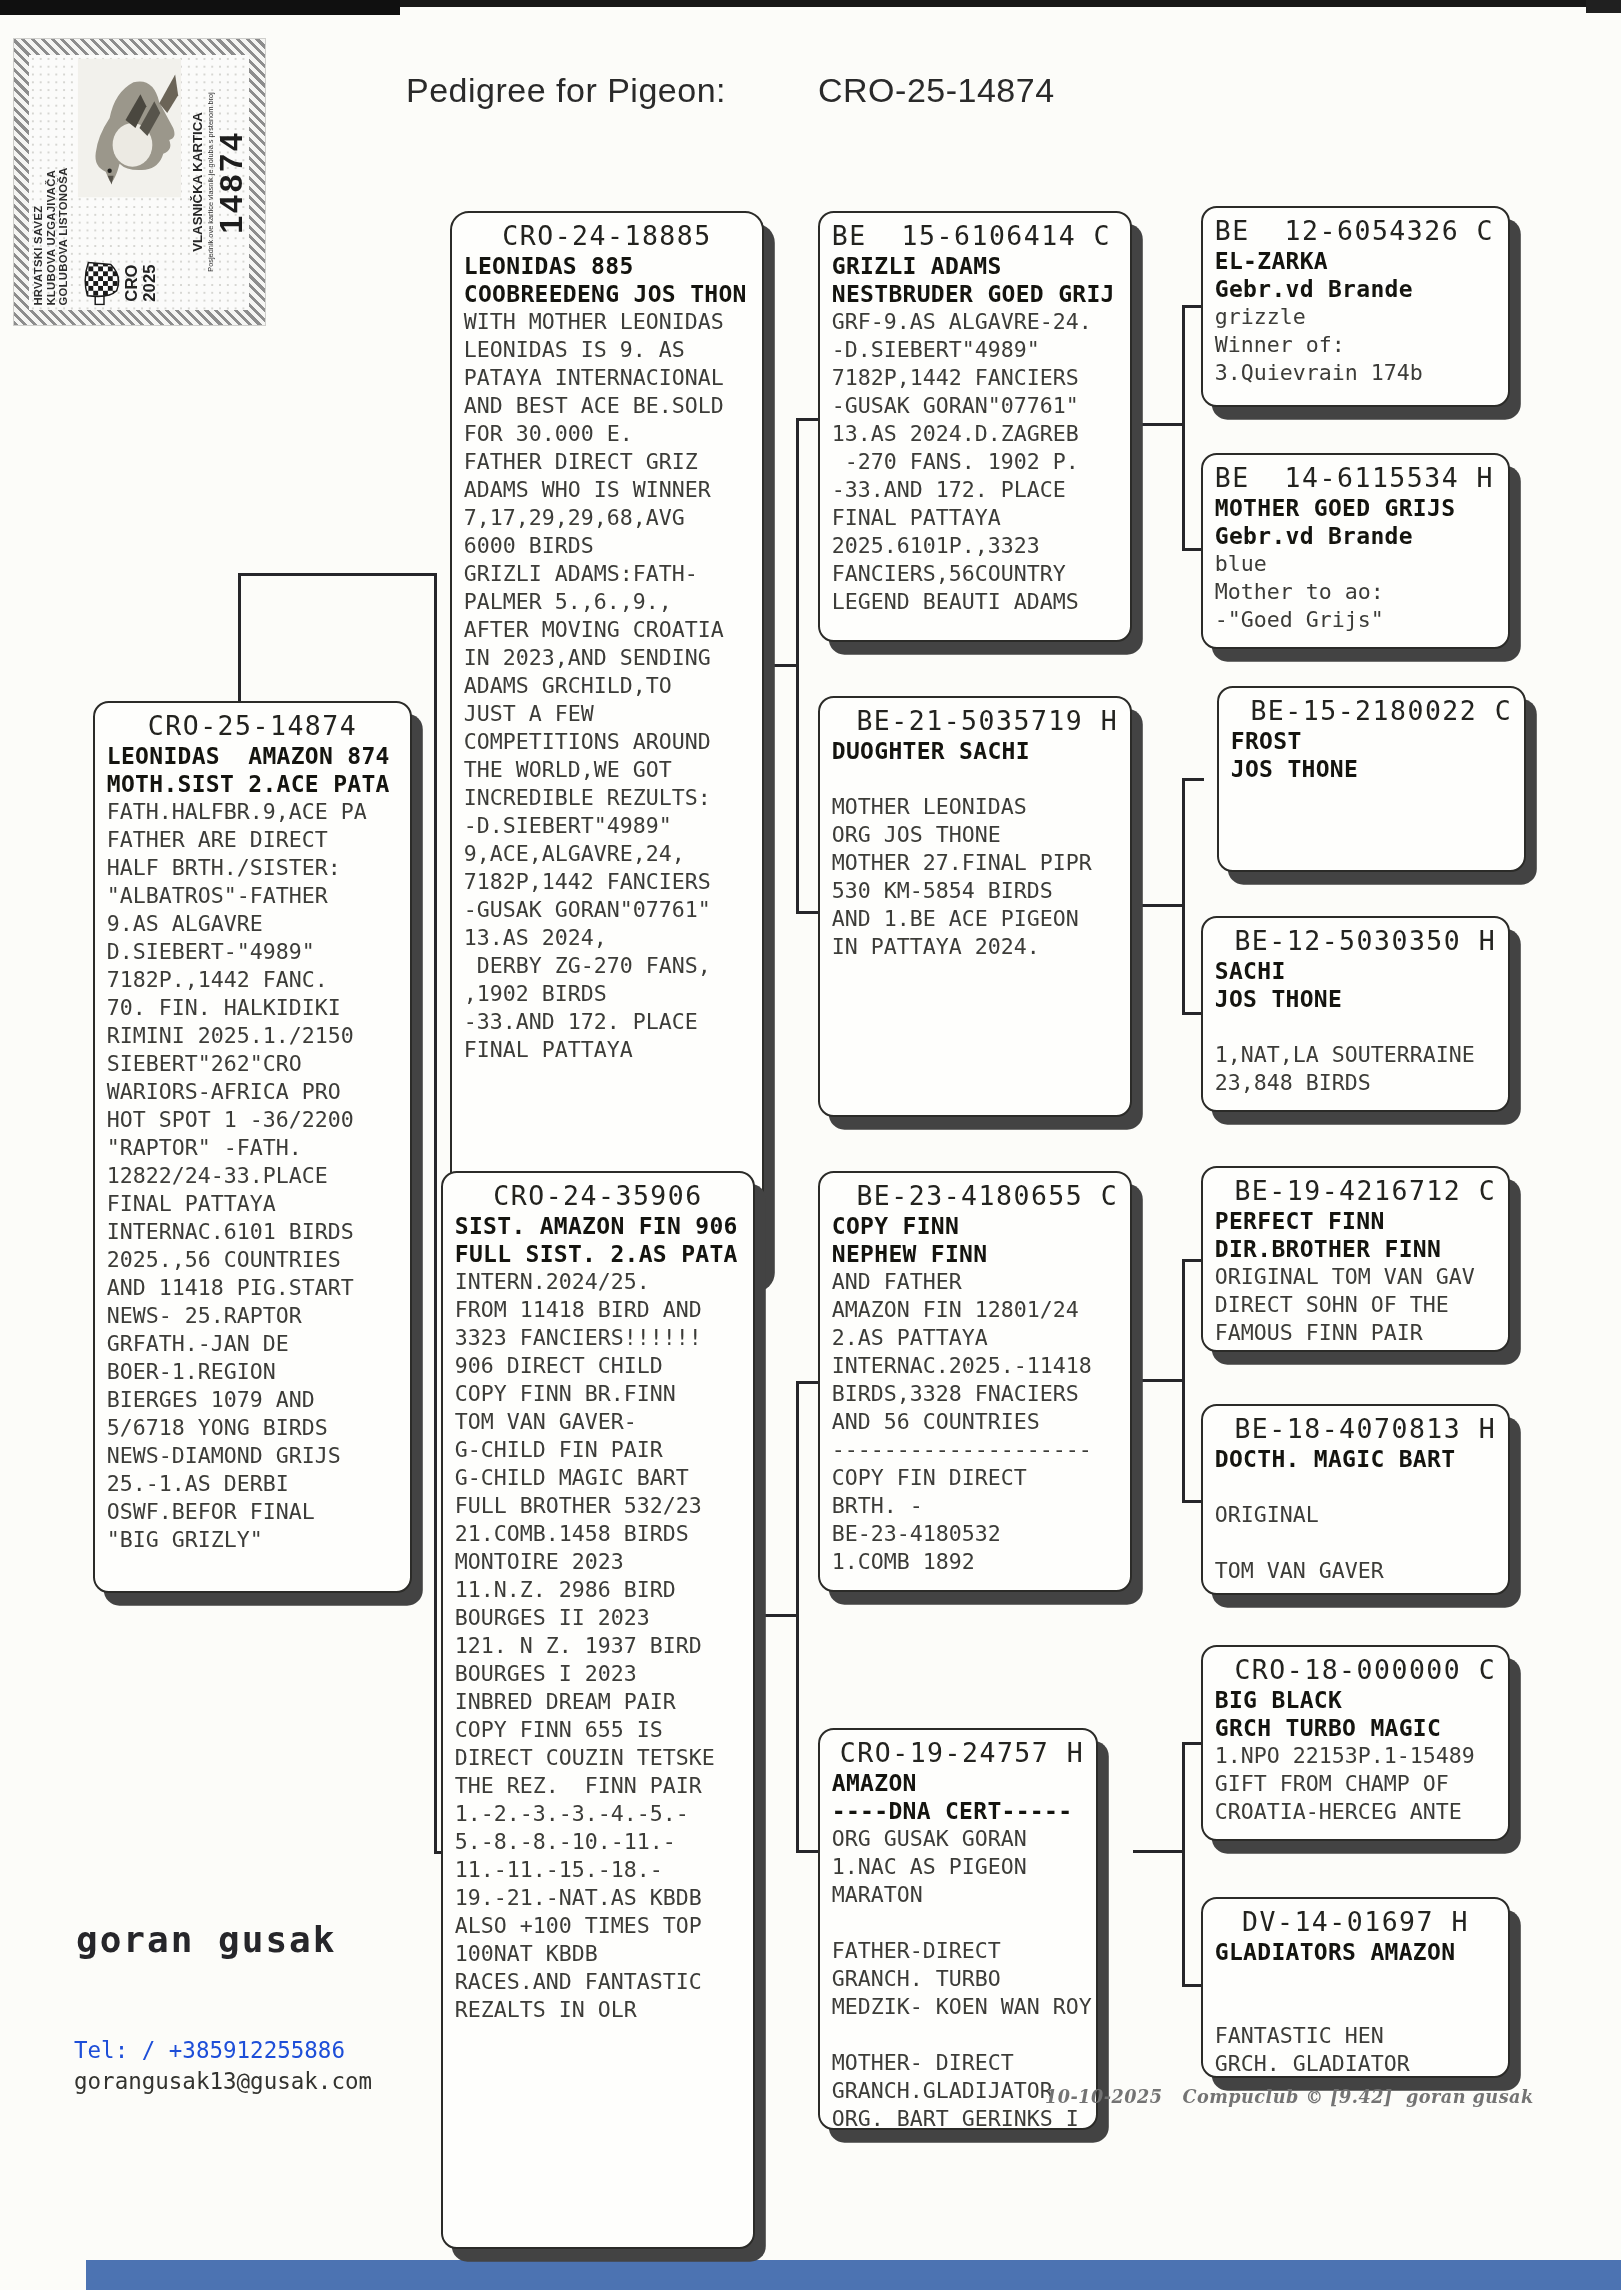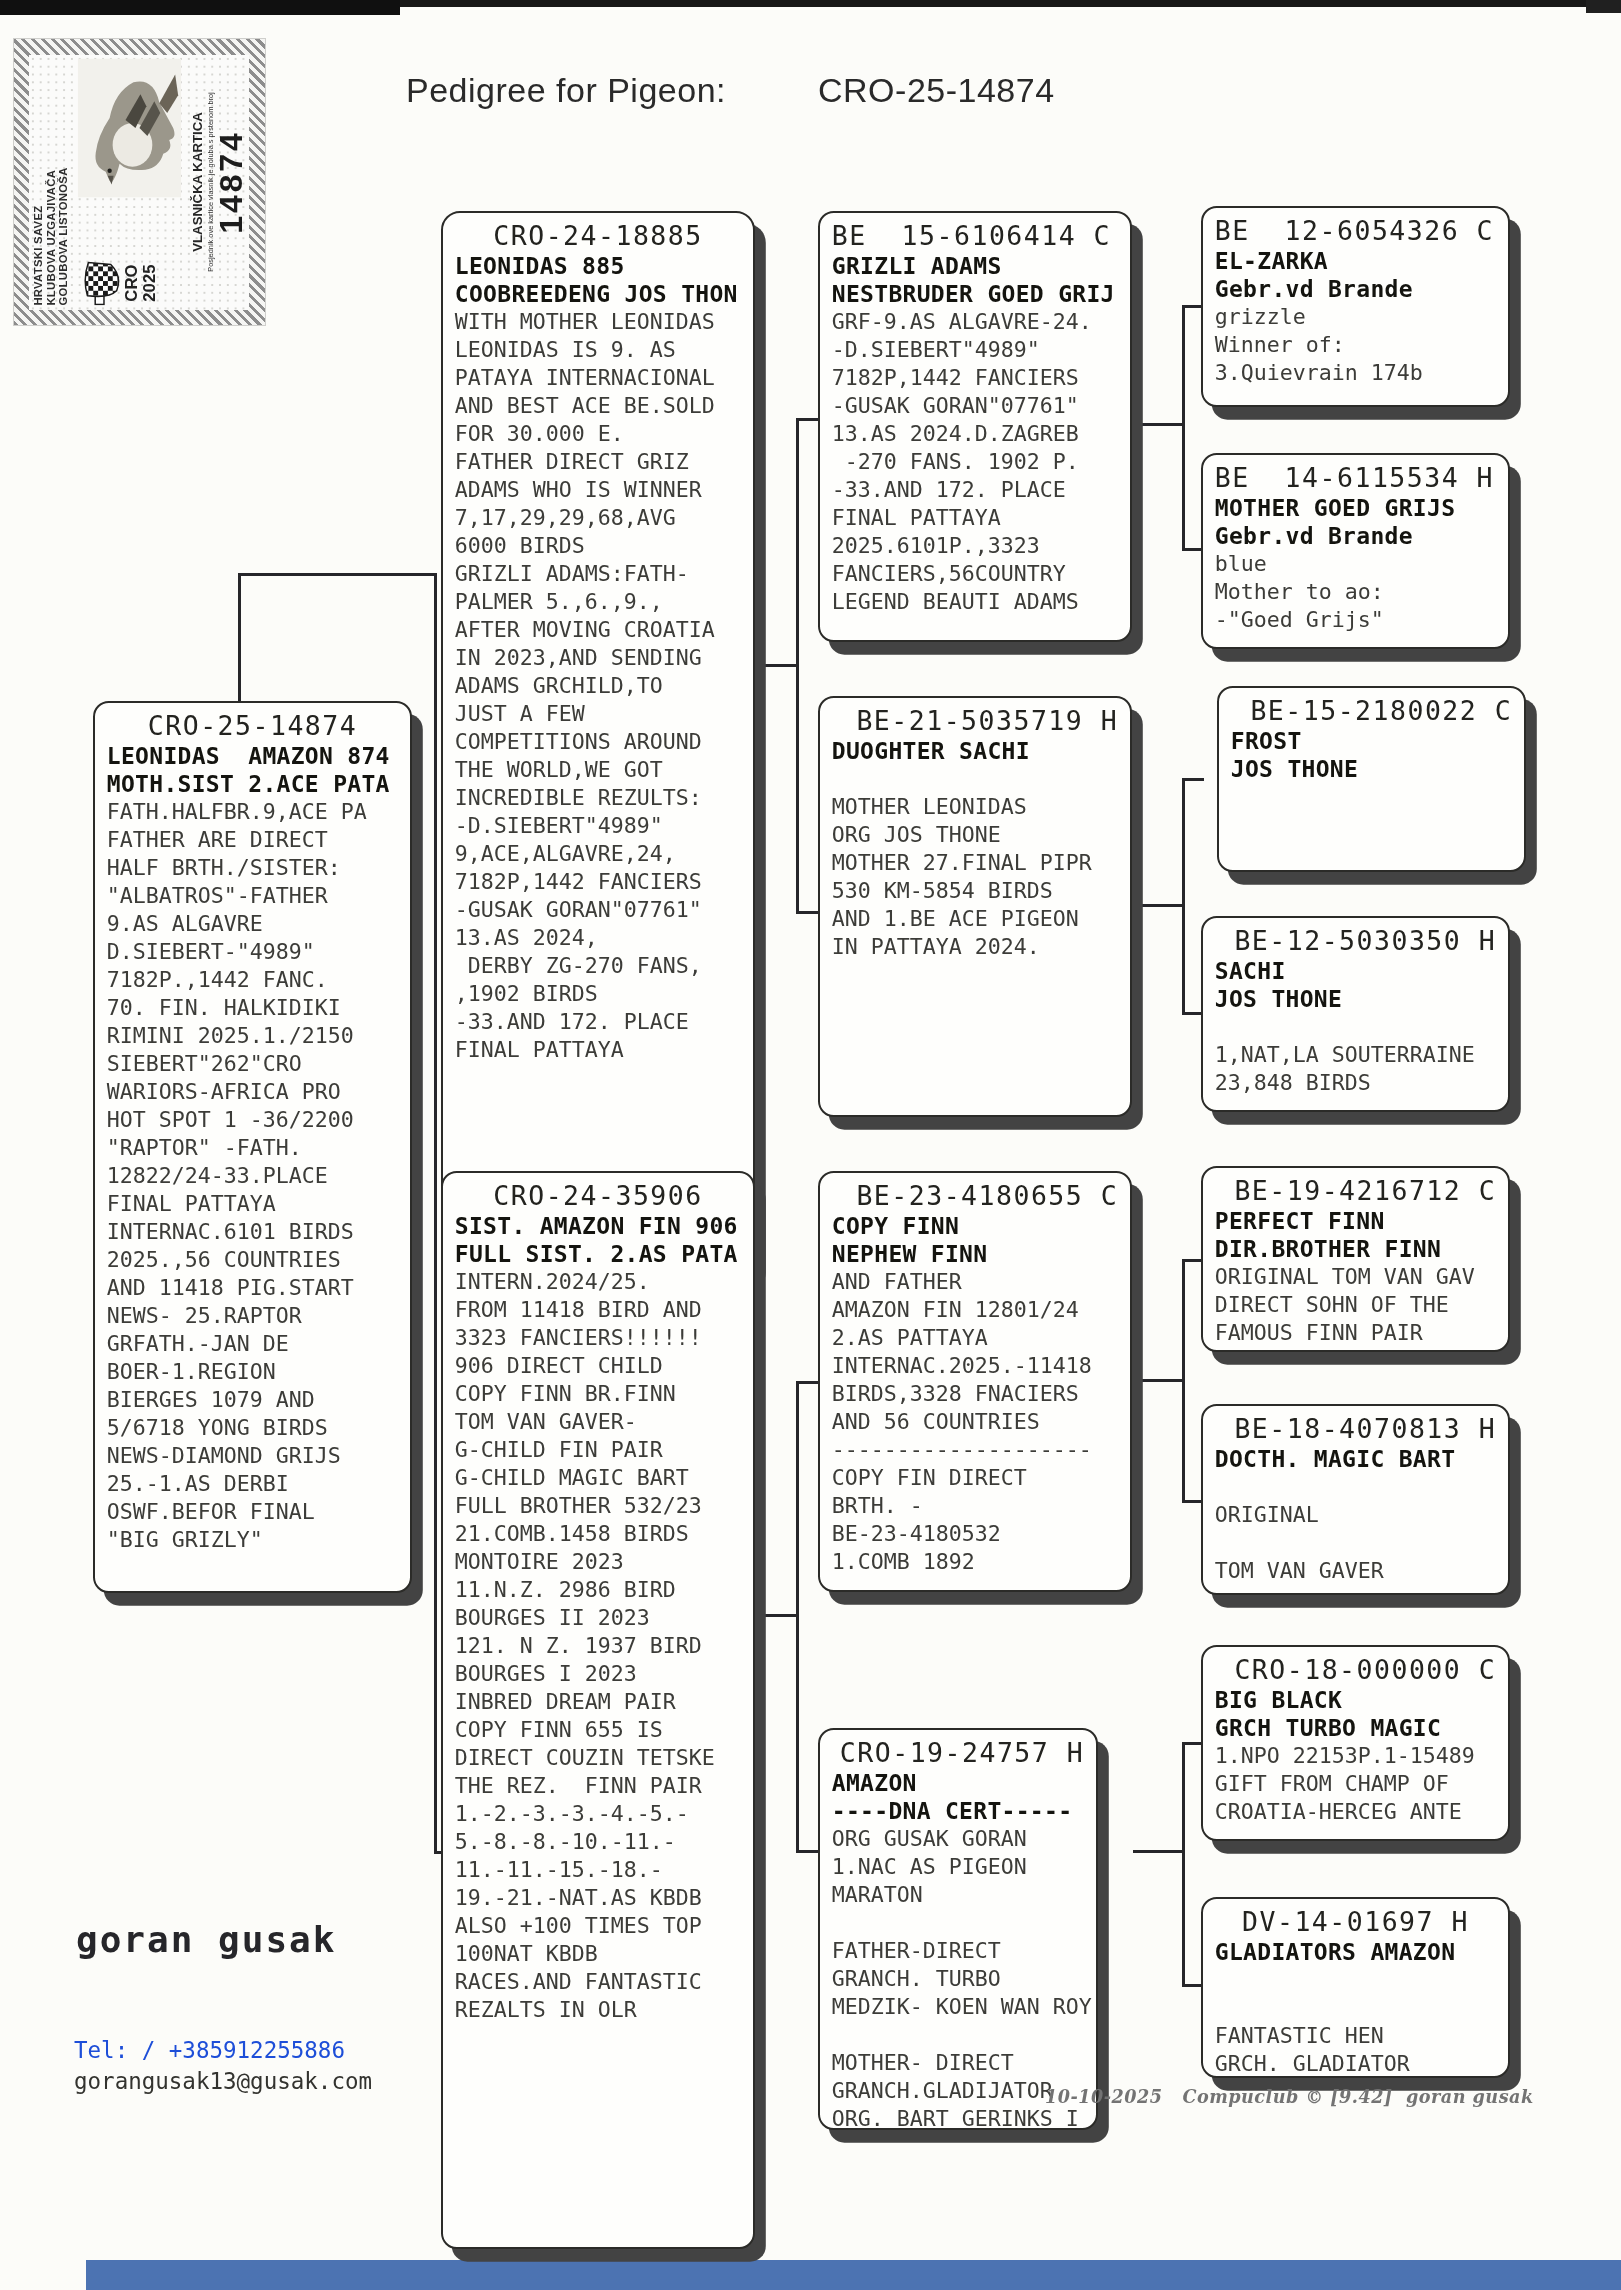--- a/index.html
+++ b/index.html
@@ -164,21 +164,21 @@
         <div class="line">NEWS- 25.RAPTOR</div>
         <div class="line">GRFATH.-JAN DE</div>
         <div class="line">BOER-1.REGION</div>
         <div class="line">BIERGES 1079 AND</div>
         <div class="line">5/6718 YONG BIRDS</div>
         <div class="line">NEWS-DIAMOND GRIJS</div>
         <div class="line">25.-1.AS DERBI</div>
         <div class="line">OSWF.BEFOR FINAL</div>
         <div class="line">"BIG GRIZLY"</div>
       </div>
-      <div class="pbox" style="left: 441px; top: 211px; width: 314px; height: 1068px; border-radius: 19px;">
+      <div class="pbox" style="left: 450px; top: 211px; width: 314px; height: 1068px; border-radius: 19px;">
         <div class="ring align-center">CRO-24-18885</div>
         <div class="line bold">LEONIDAS 885</div>
         <div class="line bold">COOBREEDENG JOS THON</div>
         <div class="line">WITH MOTHER LEONIDAS</div>
         <div class="line">LEONIDAS IS 9. AS</div>
         <div class="line">PATAYA INTERNACIONAL</div>
         <div class="line">AND BEST ACE BE.SOLD</div>
         <div class="line">FOR 30.000 E.</div>
         <div class="line">FATHER DIRECT GRIZ</div>
         <div class="line">ADAMS WHO IS WINNER</div>

